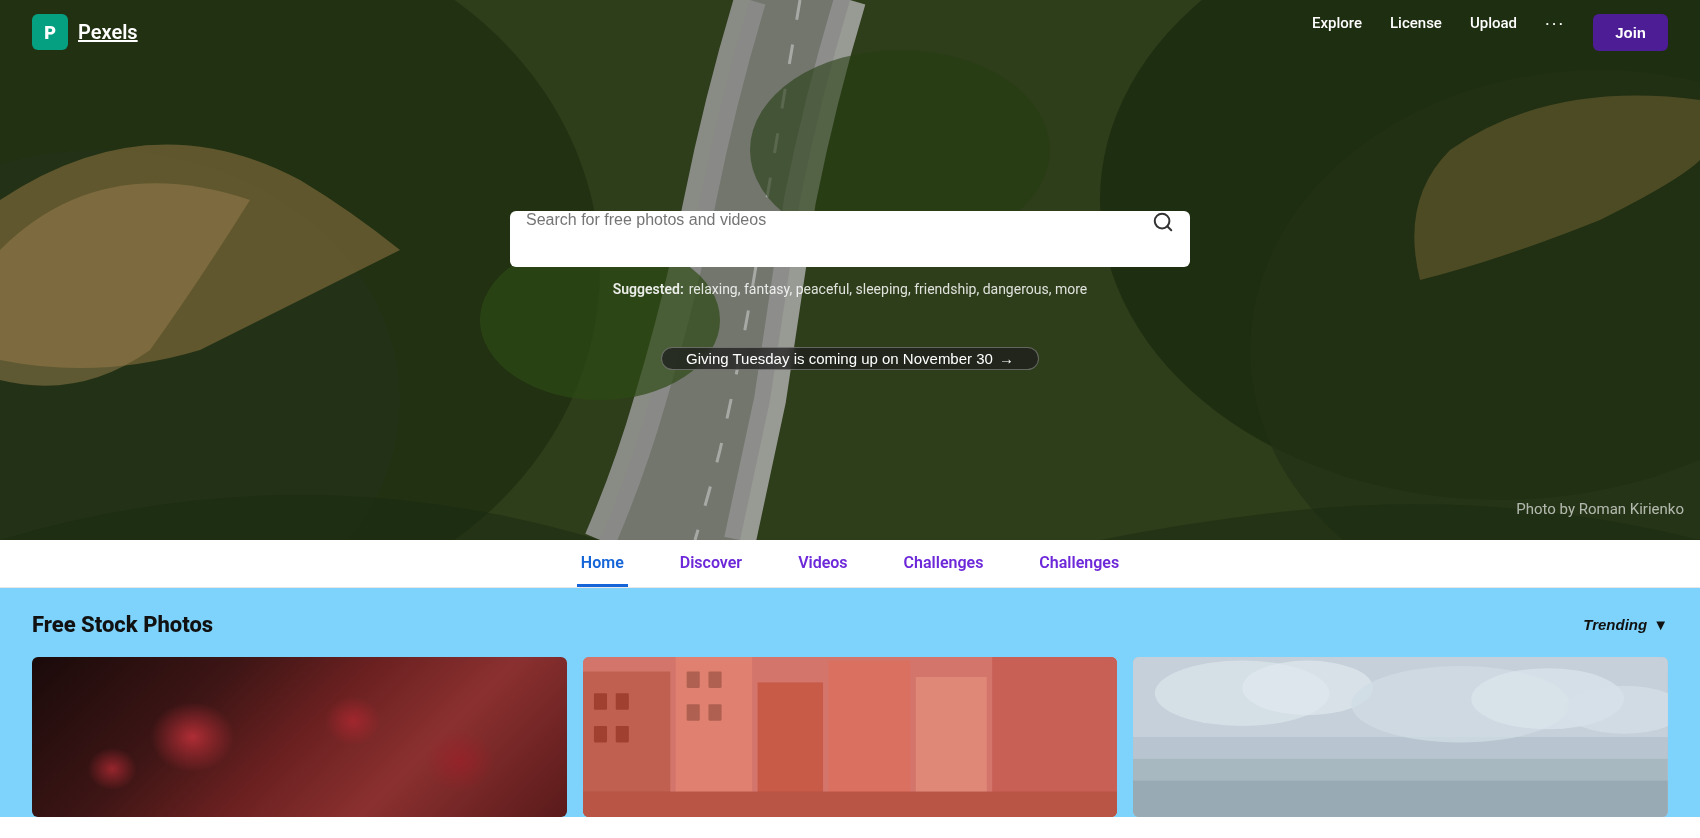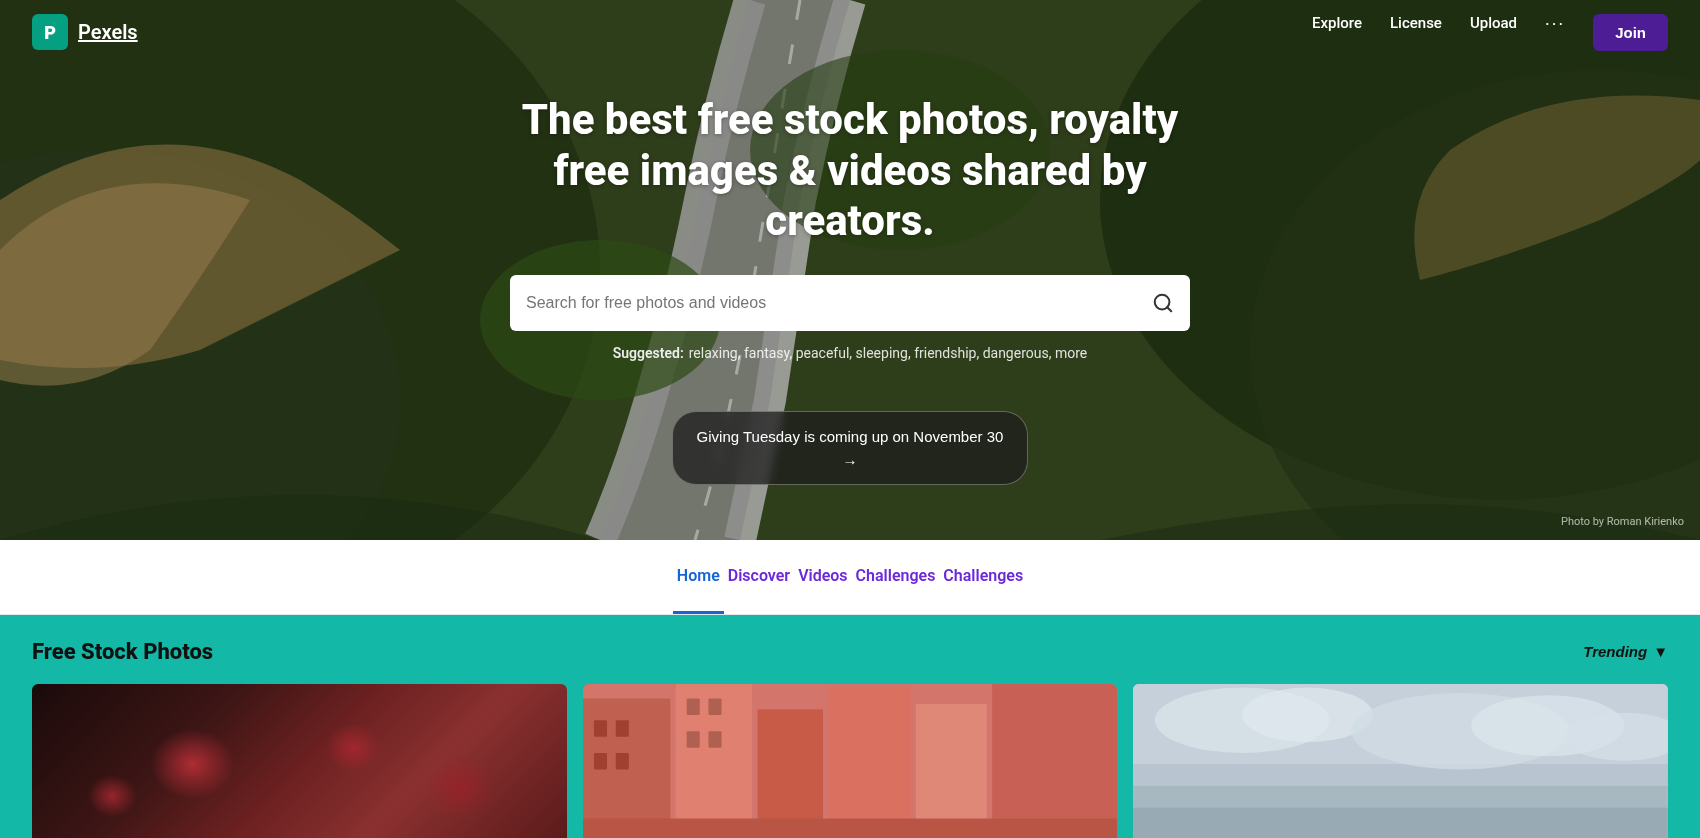--- a/index.html
+++ b/index.html
@@ -91,24 +91,24 @@
       position: relative;
     }
     
     .hero-road {
       position: absolute;
       top: 0; left: 0;
       width: 100%; height: 100%;
     }
     .photo-credit {
       position: absolute;
-      bottom: 12px;
+      bottom: 22px;
       right: 16px;
       color: rgba(255,255,255,0.65);
-      font-size: 11px;
+      font-size: 15px;
     }
 
     
     .hero-content {
       position: absolute;
       top: 0; left: 0; right: 0; bottom: 0;
       display: flex;
       flex-direction: column;
       align-items: center;
       justify-content: center;
@@ -119,21 +119,21 @@
       font-size: 42px;
       font-weight: 800;
       text-align: center;
       max-width: 700px;
       line-height: 1.2;
       margin-bottom: 28px;
       text-shadow: 0 1px 4px rgba(0,0,0,0.3);
     }
     .search-bar {
       display: flex;
-      align-items: center;
+      align-items: flex-start;
       background: #fff;
       border-radius: 6px;
       width: 680px;
       height: 56px;
       padding: 0 16px;
       gap: 24px;
     }
     .search-input {
       flex: 1;
       border: none;
@@ -162,38 +162,38 @@
       font-weight: 600;
     }
     .suggested-links {
       color: rgba(255,255,255,0.85);
     }
     .giving-tuesday-banner {
       margin-top: 50px;
       background: rgba(30,30,30,0.75);
       border: 1px solid rgba(255,255,255,0.3);
       border-radius: 24px;
-      padding: 16px 24px;
+      padding: 2px 24px;
       color: #fff;
       font-size: 15px;
       font-weight: 500;
       cursor: pointer;
       display: flex;
       align-items: center;
       gap: 6px;
       backdrop-filter: blur(4px);
-      flex-direction: column;
     }
 
     
     .tabs-bar {
       display: flex;
       align-items: center;
       justify-content: center;
-      height: 75px;
+      gap: 48px;
+      height: 48px;
       border-bottom: 1px solid #e8e8e8;
       background: #fff;
     }
     .tab-item {
       font-size: 16px;
       font-weight: 600;
       color: #6d28d9;
       cursor: pointer;
       height: 100%;
       display: flex;
@@ -202,21 +202,21 @@
       padding: 0 4px;
     }
     .tab-item.active {
       color: #1565d8;
       border-bottom-color: #1565d8;
     }
 
     
     .main-content {
       padding: 24px 32px 0;
-      background: #14b8a6;
+      background: #7dd3fc;
     }
     .section-header {
       display: flex;
       align-items: center;
       justify-content: space-between;
       margin-bottom: 20px;
     }
     .section-title {
       font-size: 22px;
       font-weight: 800;
@@ -315,21 +315,20 @@
       <ellipse cx="600" cy="320" rx="120" ry="80" fill="#2d4a15" opacity="0.7"></ellipse>
       <ellipse cx="900" cy="150" rx="150" ry="100" fill="#263d12" opacity="0.6"></ellipse>
 
       <path d="M0,540 Q200,480 400,500 Q500,510 600,540 Z" fill="#1a2a10" opacity="0.5"></path>
       <path d="M1700,540 Q1500,490 1300,510 Q1200,520 1100,540 Z" fill="#1a2a10" opacity="0.5"></path>
     </svg>
     <div class="photo-credit">Photo by Roman Kirienko</div>
   </div>
 
   <div class="hero-content">
-    <h1 class="hero-title">The best free stock photos, royalty free images &amp; videos shared by creators.</h1>
     <div class="search-bar">
       <input class="search-input" type="text" placeholder="Search for free photos and videos" style="">
       <button class="search-icon-btn">
         <svg width="22" height="22" viewBox="0 0 24 24" fill="none" stroke="#333" stroke-width="2.2" stroke-linecap="round" stroke-linejoin="round">
           <circle cx="11" cy="11" r="8"></circle>
           <line x1="21" y1="21" x2="16.65" y2="16.65"></line>
         </svg>
       </button>
     </div>
     <div class="suggested-row">

